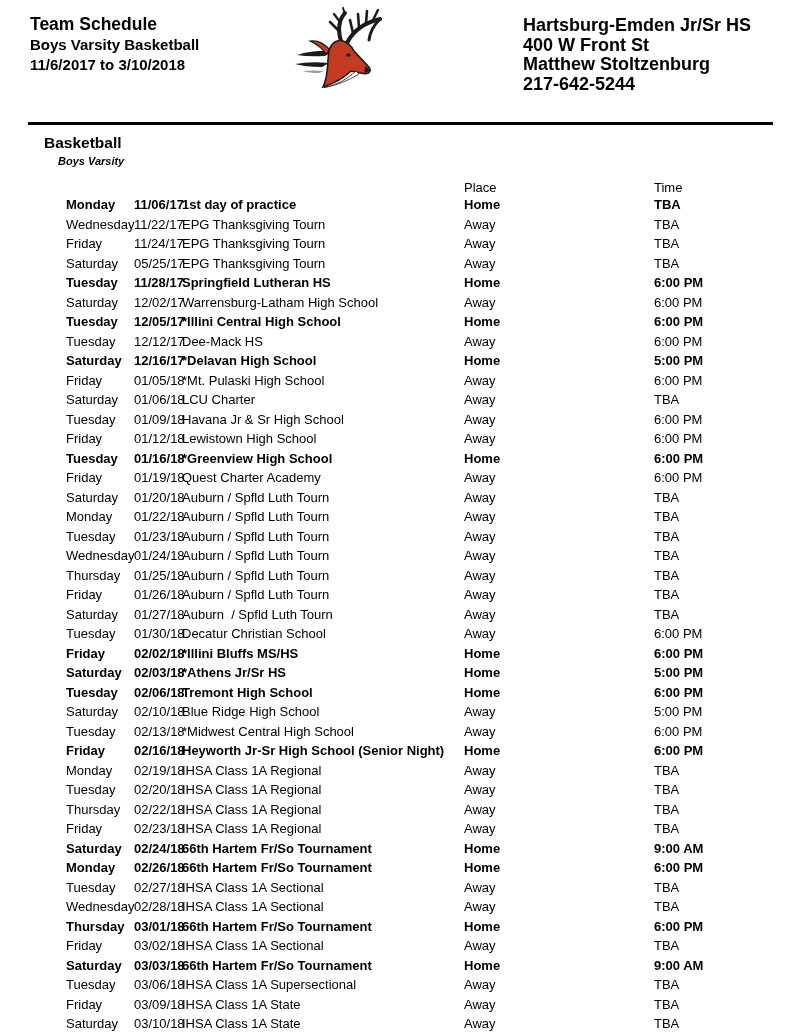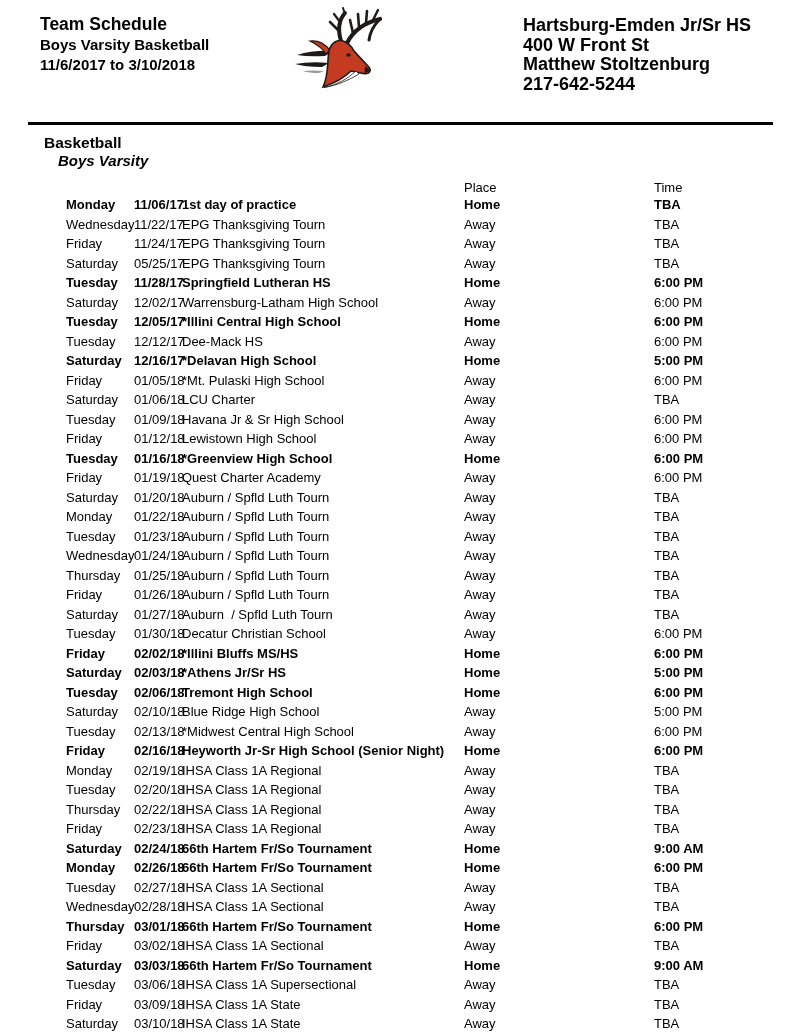--- a/index.html
+++ b/index.html
@@ -2,30 +2,30 @@
 <html><head>
 <meta charset="utf-8">
 <style>
   * { box-sizing: border-box; }
   html,body { margin:0; padding:0; }
   body {
     width:800px; height:1035px; background:#ffffff; color:#000;
     font-family:"Liberation Sans", sans-serif; overflow:hidden;
   }
   .doc-header { position:relative; height:122px; }
-  .title-block { position:absolute; left:40px; top:14px; }
+  .title-block { position:absolute; left:30px; top:14px; }
   .doc-title { font-size:17.5px; font-weight:bold; line-height:21px; }
   .doc-subtitle { font-size:15px; font-weight:bold; line-height:20px; }
   .doc-daterange { font-size:15px; font-weight:bold; line-height:20px; }
   .logo { position:absolute; left:293px; top:5px; width:100px; height:86px; }
   .contact-block { position:absolute; left:523px; top:16px; font-size:18px; font-weight:bold; line-height:19.5px; }
   .double-rule { margin-left:28px; width:745px; height:3px;
     border-top:2.5px solid #000; border-bottom:1.5px solid #000; }
   .sport-heading { margin:9px 0 0 44px; font-size:15.5px; font-weight:bold; line-height:18px; }
-  .team-heading { margin:1px 0 0 58px; font-size:15px; font-weight:bold; font-style:italic; line-height:16px; }
+  .team-heading { margin:1px 0 0 58px; font-size:11px; font-weight:bold; font-style:italic; line-height:16px; }
   .schedule { margin:12px 0 0 66px; font-size:13px; }
   .row { display:flex; height:19.5px; line-height:19.5px; }
   .header-row { height:14px; line-height:14px; }
   .c { white-space:pre; }
   .day   { width:68px; }
   .date  { width:48px; }
   .event { width:282px; }
   .place { width:190px; }
   .time  { width:60px; }
   .row.home { font-weight:bold; }

